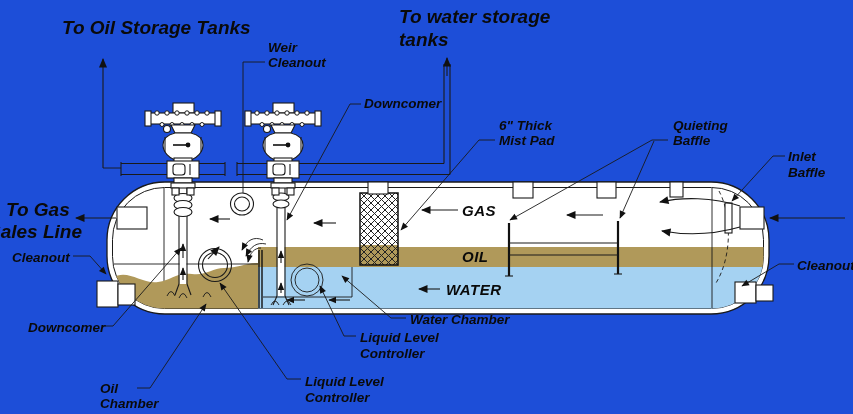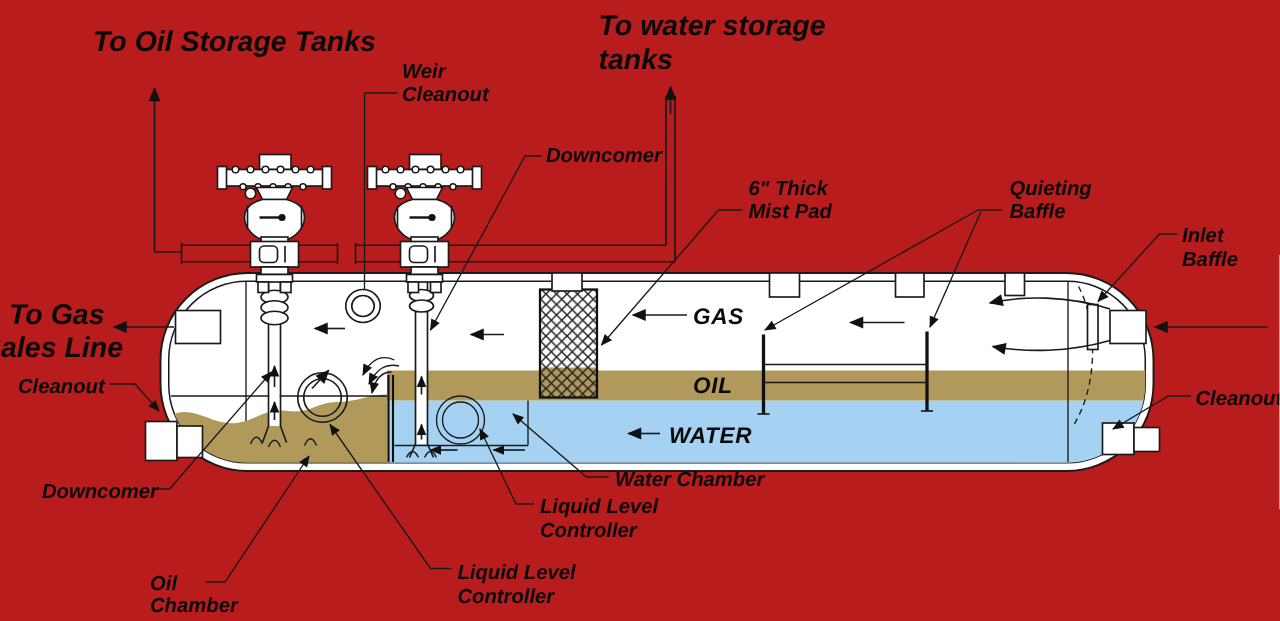--- a/index.html
+++ b/index.html
@@ -1,16 +1,16 @@
 <!DOCTYPE html>
 <html><head>
 <meta charset="utf-8">
 <style>
   html,body{margin:0;padding:0;background:#fff;}
-  .stage{position:relative;width:853px;height:414px;background:#b91c1c;overflow:hidden;
+  .stage{position:relative;width:853px;height:414px;background:#1d4ed8;overflow:hidden;
          font-family:"Liberation Sans",sans-serif;}
   svg{display:block}
   text{fill:#0a0a0a}
   .hdr{font-size:19px;font-weight:bold;font-style:italic;}
   .lbl{font-size:13.5px;font-weight:bold;font-style:italic;}
   .phase{font-size:15px;font-weight:bold;font-style:italic;letter-spacing:.5px;}
   .ln{stroke:#1a1a1a;stroke-width:1.1;fill:none;}
   .thin{stroke:#1a1a1a;stroke-width:0.9;fill:none;}
   .thick{stroke:#111;stroke-width:2.2;fill:none;}
   .wfill{fill:#fff;stroke:#1a1a1a;stroke-width:1.1;}

